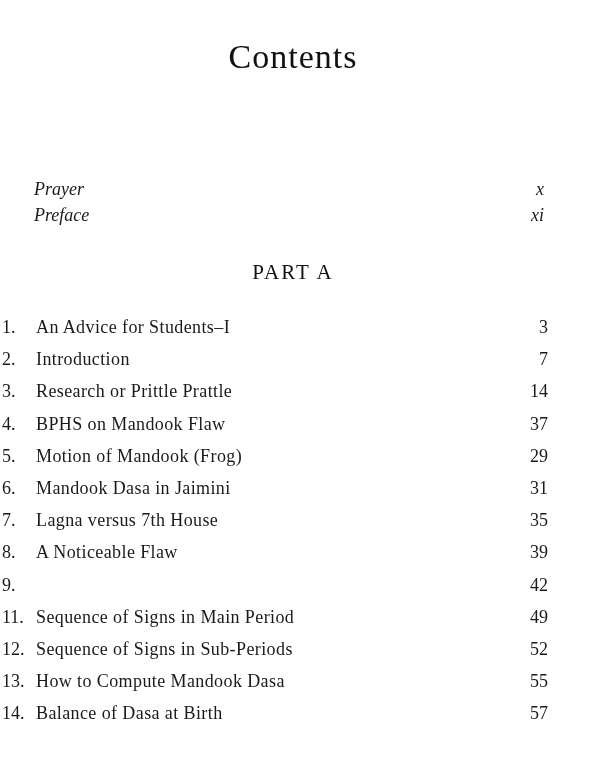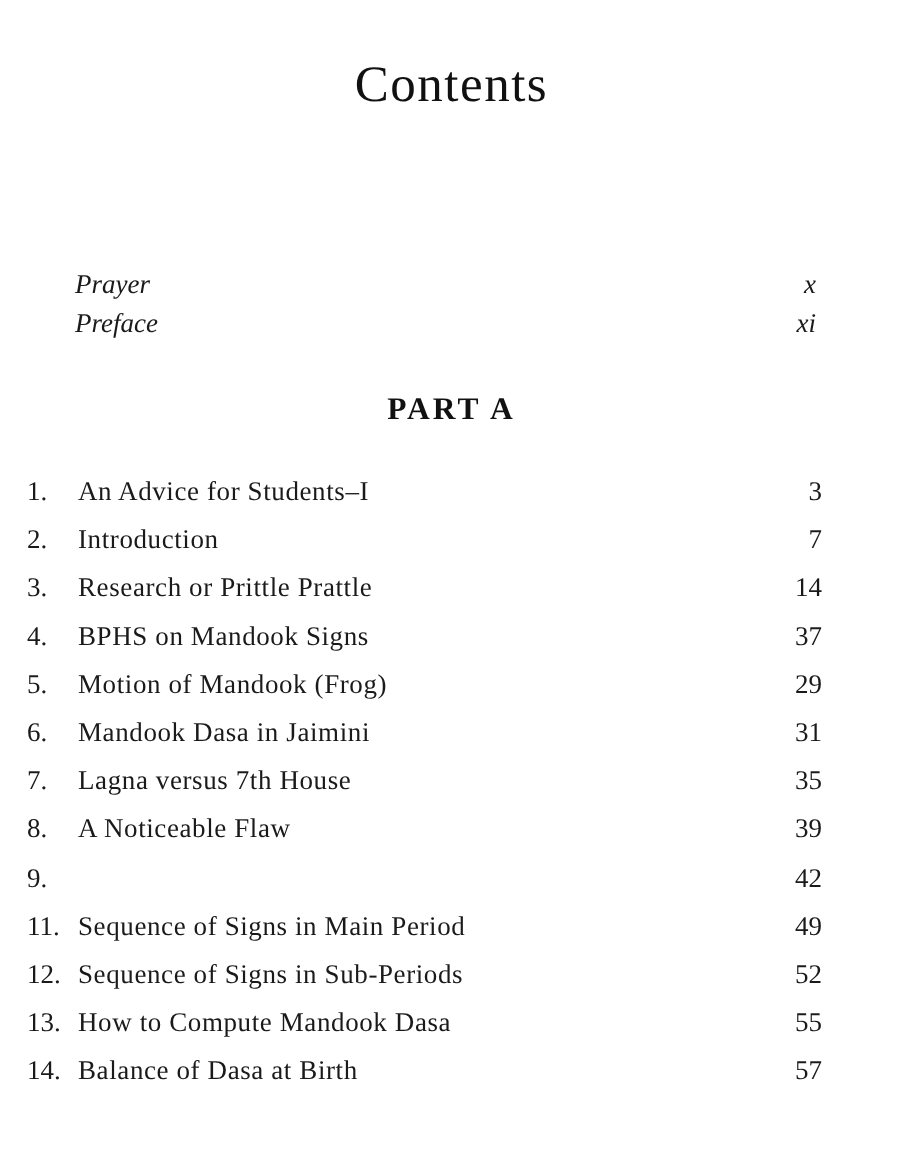--- a/index.html
+++ b/index.html
@@ -12,21 +12,21 @@
       height: 771px;
       font-family: "Liberation Serif", serif;
       color: #1a1a1a;
       overflow: hidden;
       position: relative;
     }
     .page {
       box-sizing: border-box;
       width: 600px;
       height: 637px;
-      padding: 28px 44px 20px 16px;
+      padding: 28px 44px 20px 0;
     }
     .toc-title {
       text-align: center;
       font-size: 34px;
       font-weight: 400;
       letter-spacing: 1px;
       margin: 10px 0 0 30px;
       color: #111;
     }
     .frontmatter {
@@ -39,21 +39,21 @@
       font-size: 18px;
       line-height: 26px;
       padding: 0 12px 0 2px;
       margin-left: 32px;
     }
     .fm-title { flex: 0 0 auto; }
     .fm-fill { flex: 1 1 auto; }
     .fm-page { flex: 0 0 auto; }
     .part-heading {
       text-align: center;
-      font-weight: 700;
+      font-weight: 400;
       font-size: 21px;
       letter-spacing: 2px;
       margin: 32px 0 26px 30px;
       color: #111;
     }
     .chapters {
       margin-top: 18px;
     }
     .ch-row {
       display: flex;
@@ -117,21 +117,21 @@
 
     <div class="ch-row">
       <span class="ch-num">3.</span>
       <span class="ch-title">Research or Prittle Prattle</span>
       <span class="ch-fill"></span>
       <span class="ch-page">14</span>
     </div>
 
     <div class="ch-row">
       <span class="ch-num">4.</span>
-      <span class="ch-title">BPHS on Mandook Signs</span>
+      <span class="ch-title">BPHS on Mandook Flaw</span>
       <span class="ch-fill"></span>
       <span class="ch-page">37</span>
     </div>
 
     <div class="ch-row">
       <span class="ch-num">5.</span>
       <span class="ch-title">Motion of Mandook (Frog)</span>
       <span class="ch-fill"></span>
       <span class="ch-page">29</span>
     </div>

